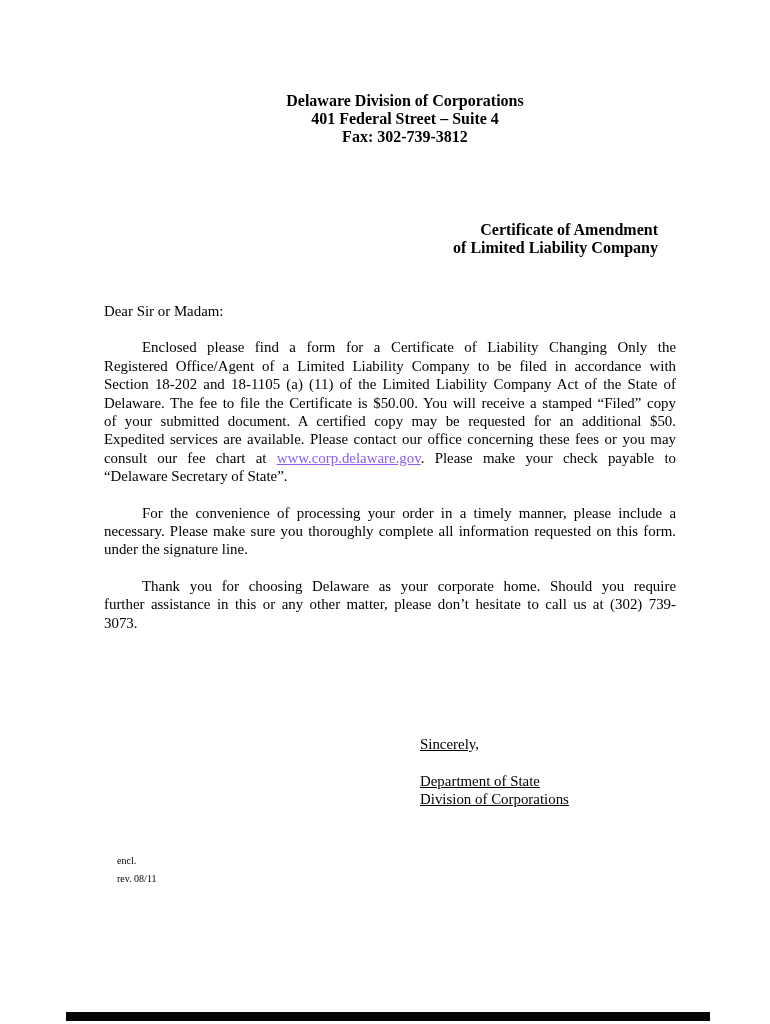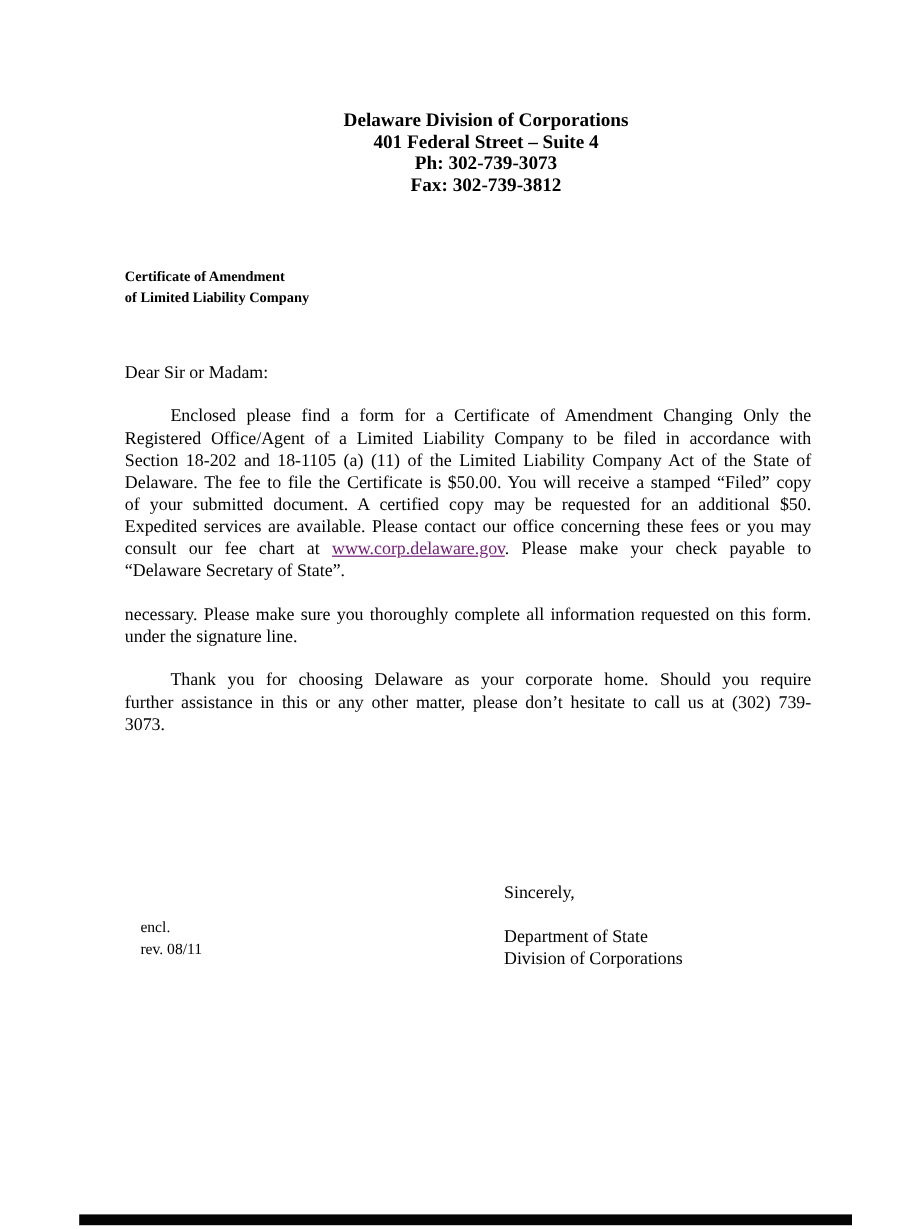--- a/index.html
+++ b/index.html
@@ -25,62 +25,64 @@
     line-height: 18px;
     padding-left: 40px;
   }
 
   
   .subject-block {
     position: absolute;
     top: 221px;
     left: 104px;
     right: 112px;
+    text-align: right;
     font-weight: bold;
-    font-size: 12px;
+    font-size: 16px;
     line-height: 18px;
   }
 
   
   .body-block {
     position: absolute;
     top: 302px;
     left: 104px;
     width: 572px;
     font-size: 14.9px;
     line-height: 18.4px;
     font-family: Liberation Serif, serif;
   }
   .salutation { text-align: left; }
   .paragraph { margin-top: 18px; }
   .jline { text-align: justify; text-align-last: justify; }
   .lastline { text-align: center; text-align-last: left; }
   .indent { text-indent: 38px; }
   a.doc-link {
-    color: #701a75;
+    color: #8b5cf6;
     text-decoration: underline;
     cursor: pointer;
   }
 
   
   .closing-block {
     position: absolute;
     top: 735px;
     left: 420px;
     font-size: 14.9px;
     line-height: 18.4px;
+    text-decoration: underline;
   }
   .closing-gap { height: 18.4px; }
 
   
   .footer-notes {
     position: absolute;
-    top: 764px;
+    top: 852px;
     left: 117px;
-    font-size: 13px;
+    font-size: 10px;
     line-height: 17.5px;
   }
 
   
   .bottom-black-bar {
     position: absolute;
     top: 1012px;
     left: 66px;
     width: 644px;
     height: 9px;
@@ -88,45 +90,45 @@
   }
 </style>
 </head>
 <body>
 
 <div class="page">
 
   <div class="letterhead">
     <div>Delaware Division of Corporations</div>
     <div>401 Federal Street – Suite 4</div>
-    <div>Ph: 302-739-3073</div>
     <div>Fax: 302-739-3812</div>
   </div>
 
   <div class="subject-block">
     <div>Certificate of Amendment</div>
     <div>of Limited Liability Company</div>
   </div>
 
   <div class="body-block">
 
     <div class="salutation">Dear Sir or Madam:</div>
 
     <div class="paragraph">
-      <div class="jline indent">Enclosed please find a form for a Certificate of Amendment Changing Only the</div>
+      <div class="jline indent">Enclosed please find a form for a Certificate of Liability Changing Only the</div>
       <div class="jline">Registered Office/Agent of a Limited Liability Company to be filed in accordance with</div>
       <div class="jline">Section 18-202 and 18-1105 (a) (11) of the Limited Liability Company Act of the State of</div>
       <div class="jline">Delaware. The fee to file the Certificate is $50.00.  You will receive a stamped “Filed” copy</div>
       <div class="jline">of your submitted document. A certified copy may be requested for an additional $50.</div>
       <div class="jline">Expedited services are available. Please contact our office concerning these fees or you may</div>
       <div class="jline"><span>consult our fee chart at </span><a class="doc-link">www.corp.delaware.gov</a><span>.  Please make your check payable to</span></div>
       <div class="lastline">“Delaware Secretary of State”.</div>
     </div>
 
     <div class="paragraph">
+      <div class="jline indent">For the convenience of processing your order in a timely manner, please include a</div>
       <div class="jline">necessary. Please make sure you thoroughly complete all information requested on this form.</div>
       <div class="lastline">under the signature line.</div>
     </div>
 
     <div class="paragraph">
       <div class="jline indent">Thank you for choosing Delaware as your corporate home. Should you require</div>
       <div class="jline">further assistance in this or any other matter, please don’t hesitate to call us at (302) 739-</div>
       <div class="lastline">3073.</div>
     </div>
 

